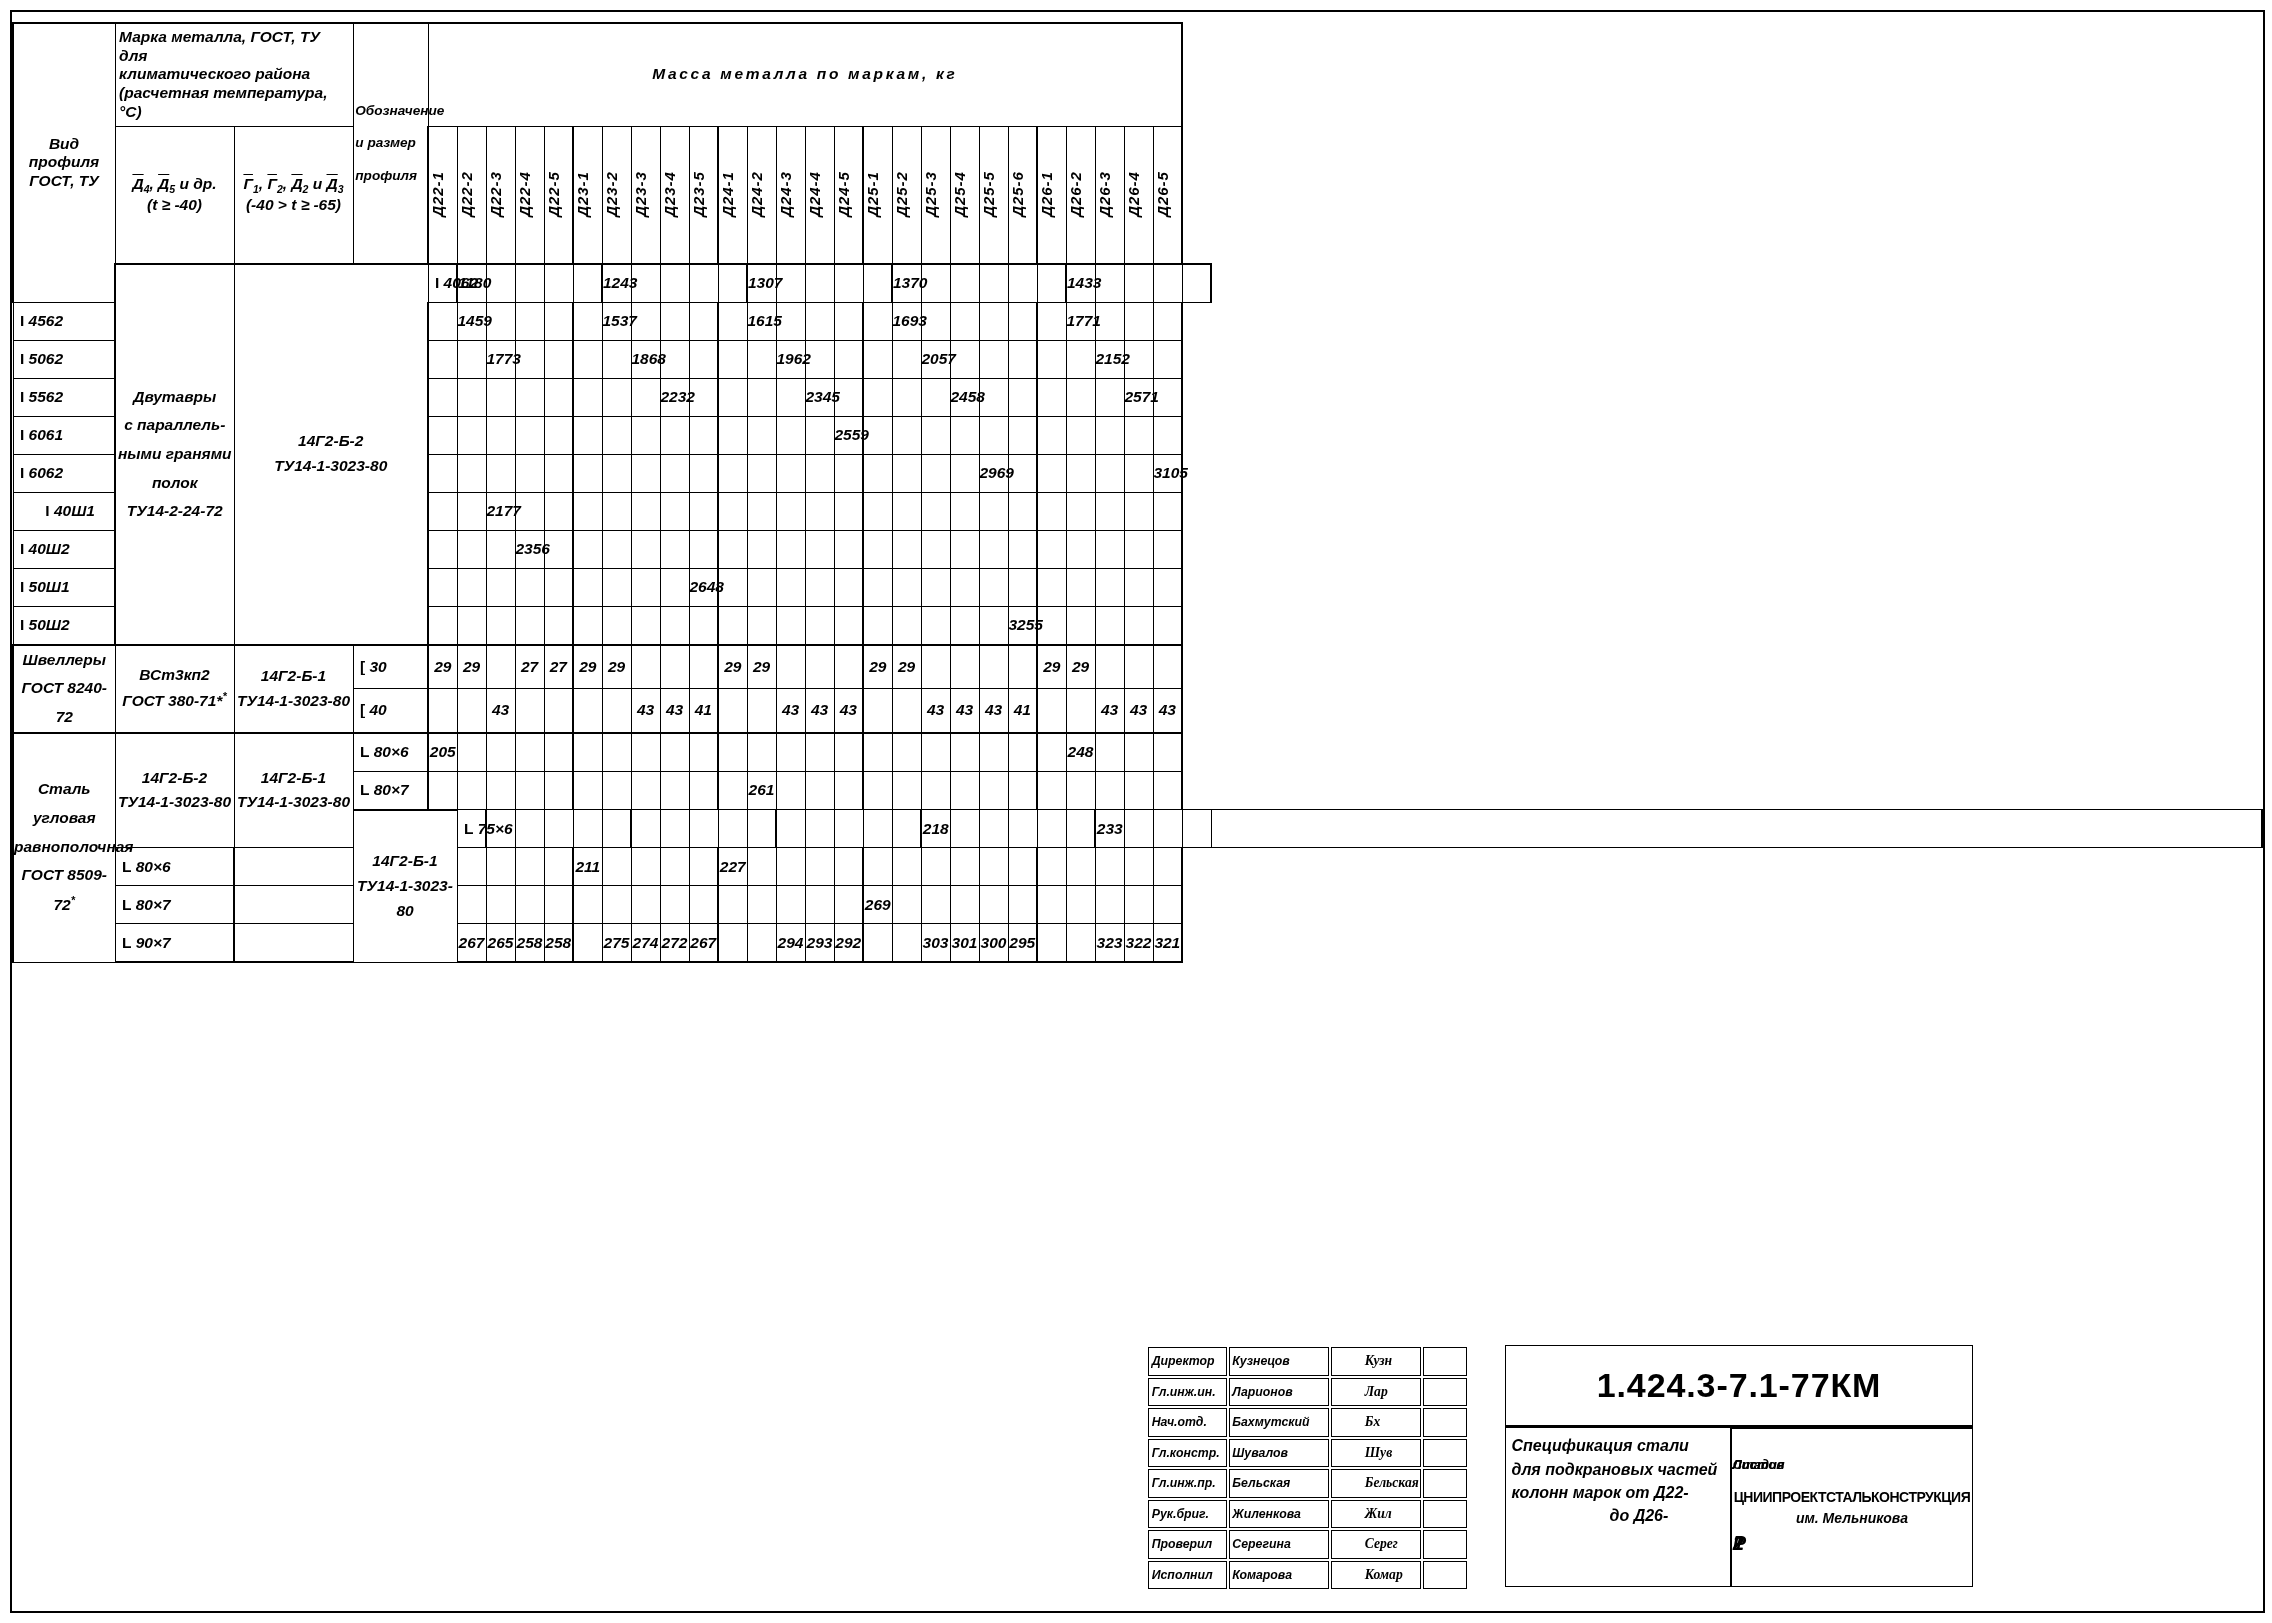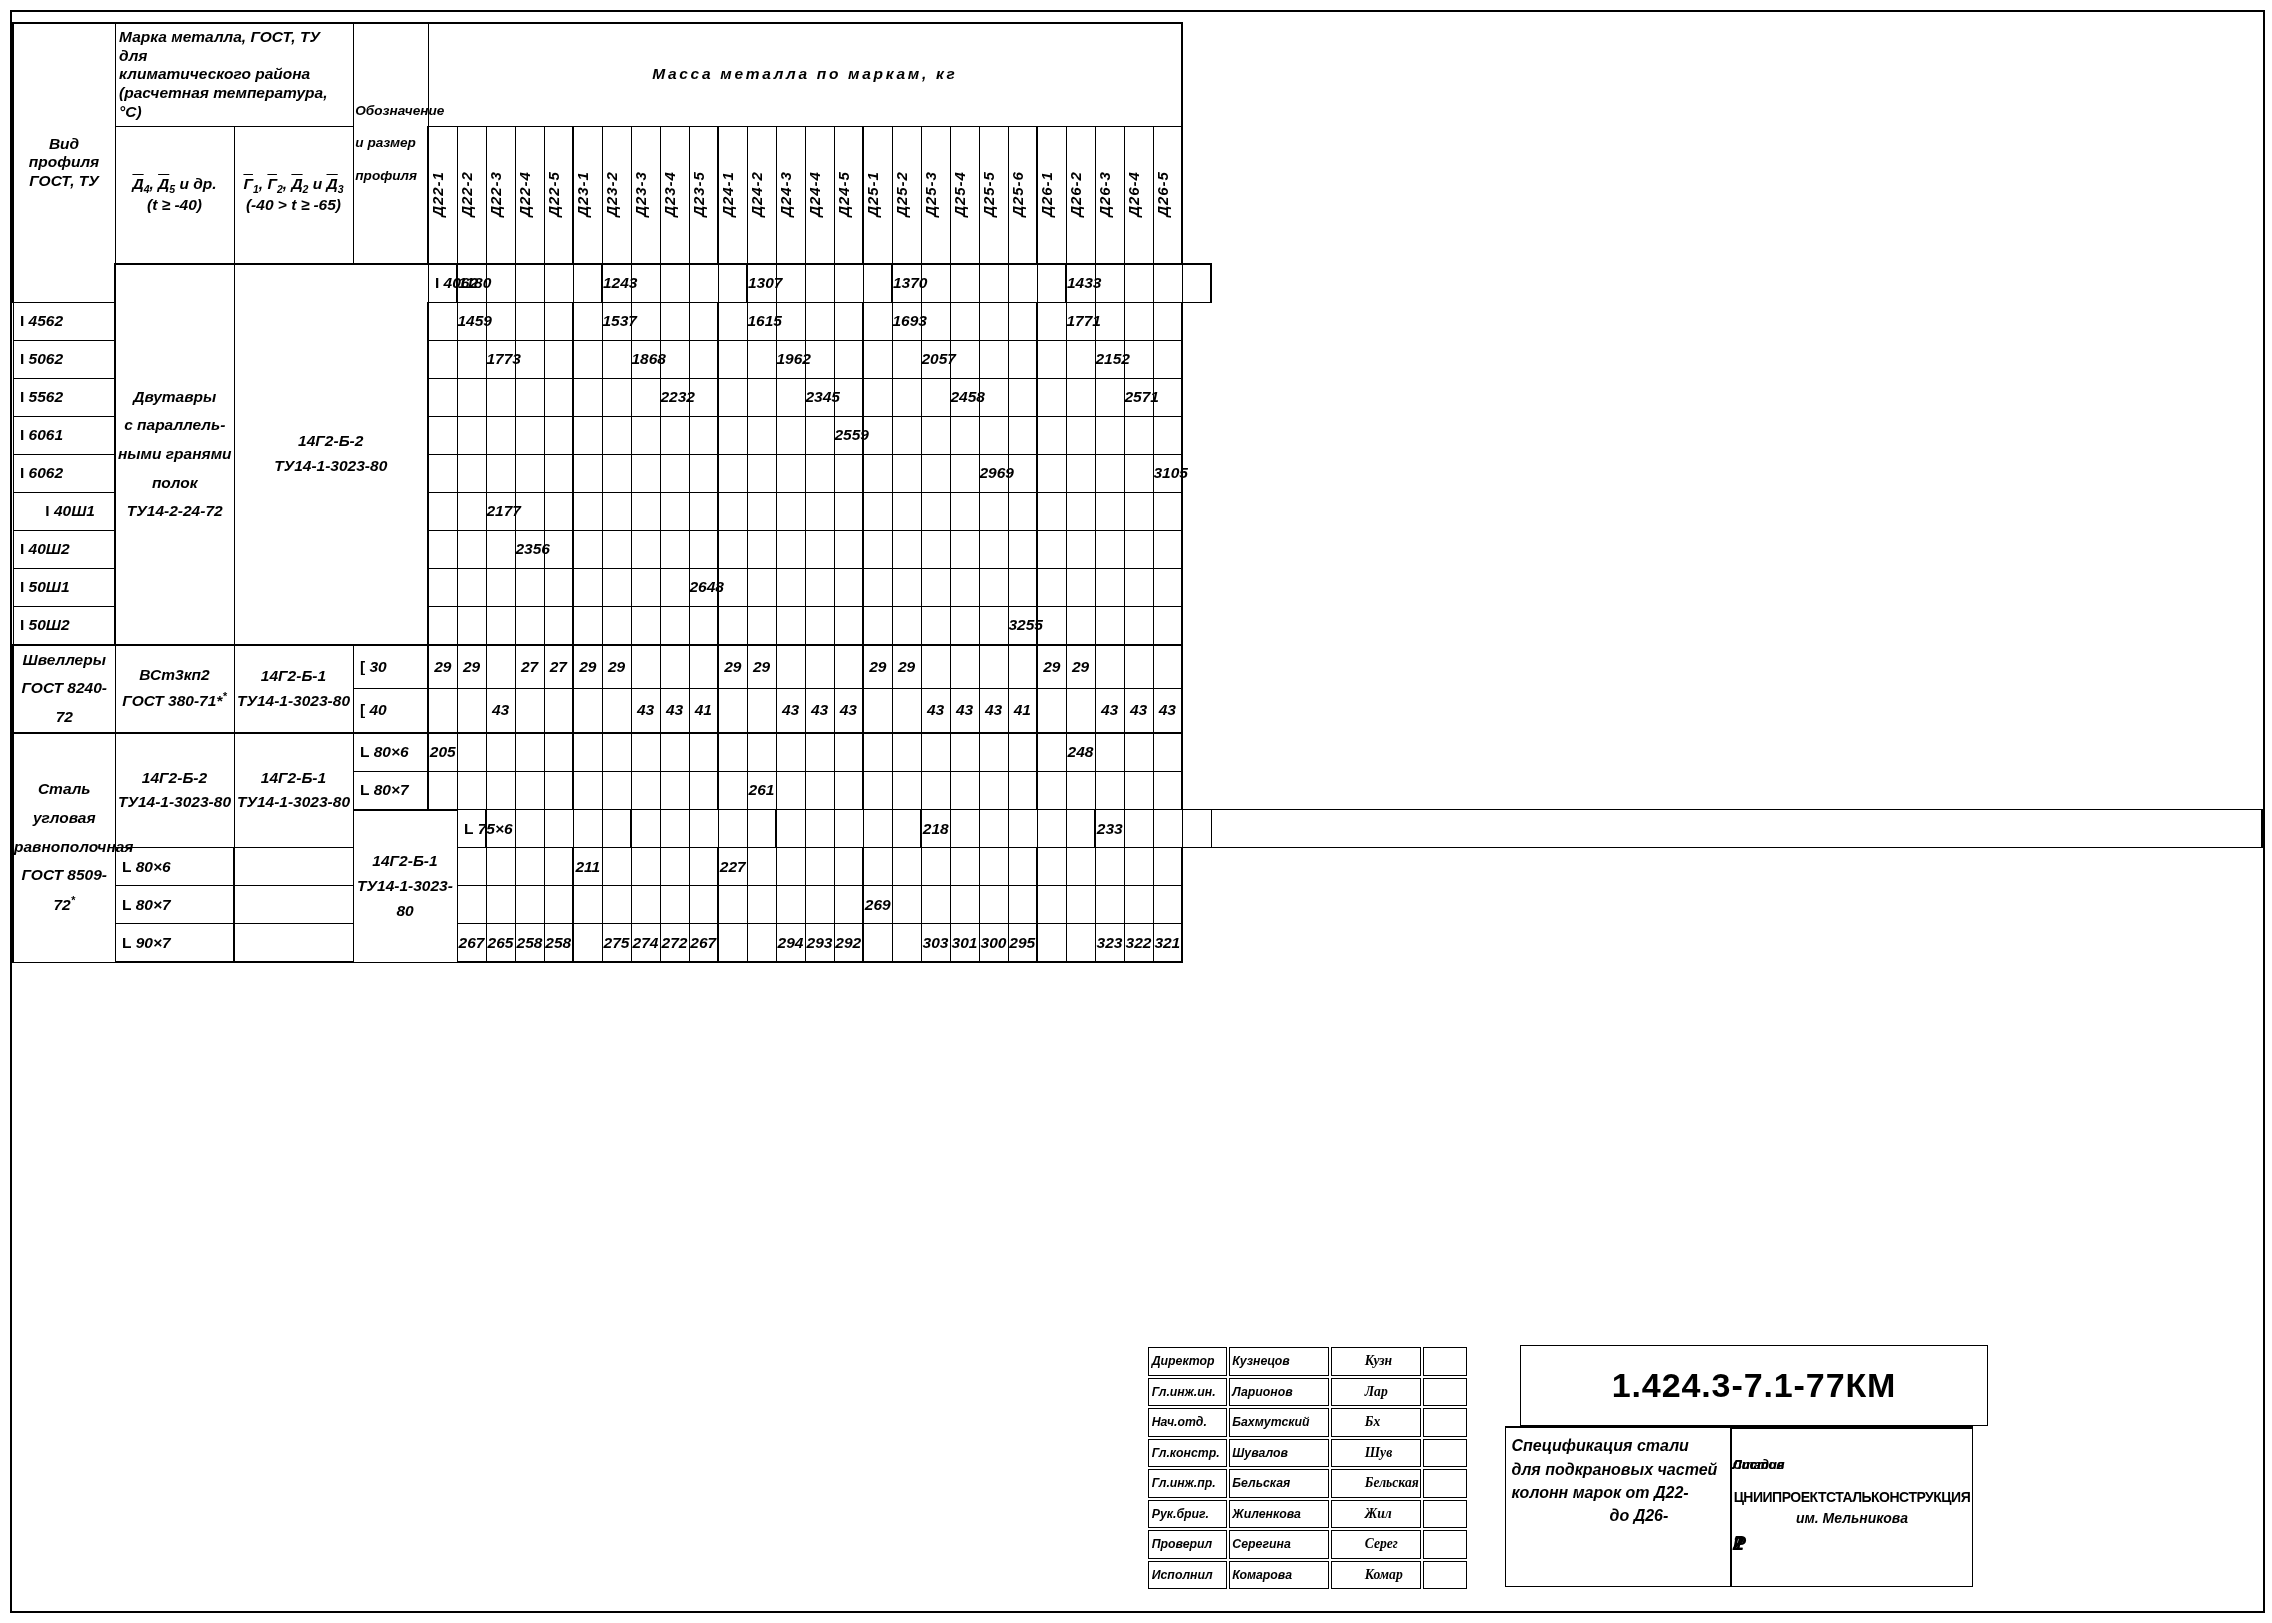--- a/index.html
+++ b/index.html
@@ -102,21 +102,21 @@
   #sig-table td.sig{font-family:"Liberation Serif",serif;font-size:13.6px;padding-left:33px;}
   #sig-table td.blank{}
   .c-role{width:80px;}
   .c-name{width:105px;}
   .c-sign{width:84px;}
   .c-date{width:55px;}
 
   #code-box{
     position:absolute;left:359px;top:0;width:468px;height:81px;
     border:1.8px solid #000;box-sizing:border-box;
-    display:flex;align-items:center;justify-content:center;margin-left:15px;
+    display:flex;align-items:center;justify-content:center;
   }
   #code-box span{font-size:34px;font-weight:bold;letter-spacing:0.9px;font-family:"Liberation Sans",sans-serif;}
 
   #lower-title{
     position:absolute;left:359px;top:81px;width:468px;height:161px;
     border:1.8px solid #000;border-top-width:2.7px;box-sizing:border-box;
     display:flex;
   }
   #spec-desc{
     width:259px;border-right:1.8px solid #000;box-sizing:border-box;

